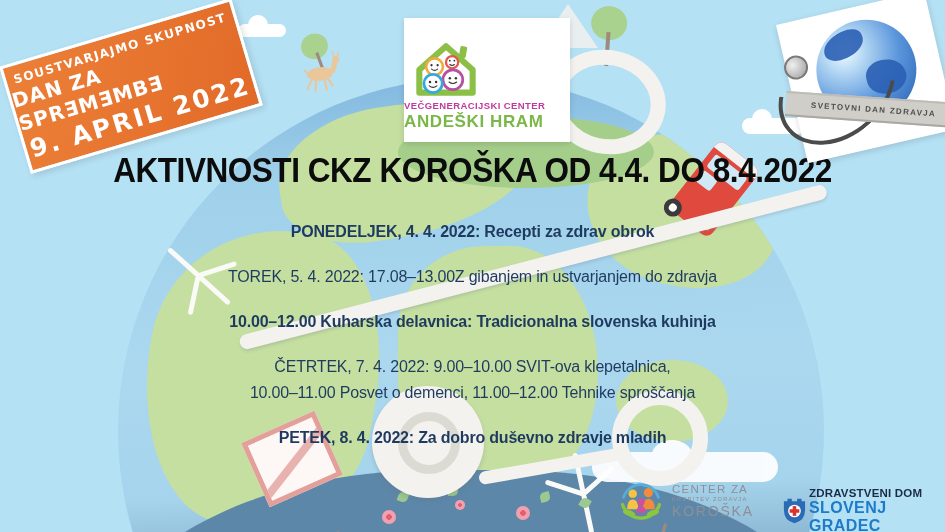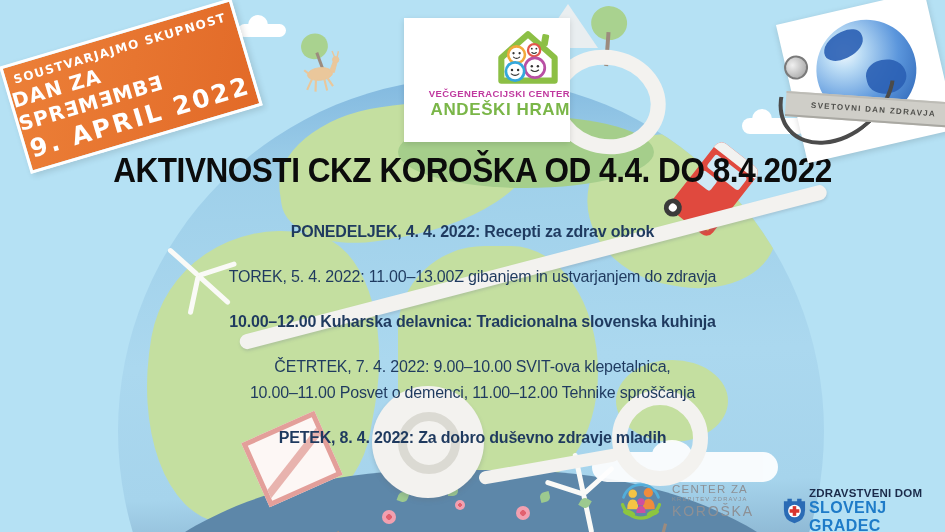--- a/index.html
+++ b/index.html
@@ -83,21 +83,21 @@
          background:linear-gradient(115deg,#EC8038,#E26A28);border:3px solid #FFFFFF;
          transform:rotate(-16.5deg);z-index:6;display:flex;flex-direction:column;align-items:center;
          justify-content:center;gap:1px;font-family:"DejaVu Sans",sans-serif;color:#FFFFFF;
          box-shadow:2px 3px 6px rgba(0,0,0,.12);}
   .stamp .s1{font-size:12px;font-weight:700;letter-spacing:1.4px;}
   .stamp .s2{font-size:20px;font-weight:800;letter-spacing:1px;}
   .stamp .s3{font-size:25px;font-weight:800;letter-spacing:2.5px;}
 
   
   .vgc-card{position:absolute;left:404px;top:18px;width:166px;height:124px;background:#FFFFFF;z-index:6;
-            box-shadow:0 2px 6px rgba(0,0,0,.13);display:flex;flex-direction:column;align-items:flex-end;padding-top:4px;box-sizing:border-box;}
+            box-shadow:0 2px 6px rgba(0,0,0,.13);display:flex;flex-direction:column;align-items:flex-start;padding-top:16px;box-sizing:border-box;}
   .vgc-l1{font-size:9.5px;font-weight:700;color:#C0399F;letter-spacing:.4px;margin-top:2px;}
   .vgc-l2{font-size:17px;font-weight:700;color:#7AB648;letter-spacing:.6px;margin-top:1px;}
 
   
   .whd-card{position:absolute;left:790px;top:6px;width:152px;height:142px;background:#FFFFFF;z-index:6;
             transform:rotate(-13deg);box-shadow:0 2px 6px rgba(0,0,0,.15);}
   .whd-globe{position:absolute;left:28px;top:14px;width:100px;height:100px;border-radius:50%;
              background:radial-gradient(circle at 32% 28%,#F2FAFF 0%,#BBDCF5 18%,#5B96DC 55%,#2158AC 100%);overflow:hidden;}
   .whd-land{position:absolute;background:#2A5FB4;opacity:.9;}
   .whd-land.a{left:12px;top:8px;width:42px;height:26px;border-radius:60% 40% 55% 45%;transform:rotate(-12deg);}
@@ -271,21 +271,21 @@
     <div class="whd-ribbon">SVETOVNI DAN ZDRAVJA</div>
   </div>
 
   <div class="title">AKTIVNOSTI CKZ KOROŠKA OD 4.4. DO 8.4.2022</div>
 
   <div class="schedule">
     <div class="sched-item bold">
       <div class="sched-line">PONEDELJEK, 4. 4. 2022: Recepti za zdrav obrok</div>
     </div>
     <div class="sched-item">
-      <div class="sched-line">TOREK, 5. 4. 2022: 11.00–13.00Z gibanjem in ustvarjanjem do zdravja</div>
+      <div class="sched-line">TOREK, 5. 4. 2022: 17.08–13.00Z gibanjem in ustvarjanjem do zdravja</div>
     </div>
     <div class="sched-item bold">
       <div class="sched-line">10.00–12.00 Kuharska delavnica: Tradicionalna slovenska kuhinja</div>
     </div>
     <div class="sched-item">
       <div class="sched-line">ČETRTEK, 7. 4. 2022: 9.00–10.00 SVIT-ova klepetalnica,</div>
       <div class="sched-line">10.00–11.00 Posvet o demenci, 11.00–12.00 Tehnike sproščanja</div>
     </div>
     <div class="sched-item bold">
       <div class="sched-line">PETEK, 8. 4. 2022: Za dobro duševno zdravje mladih</div>

